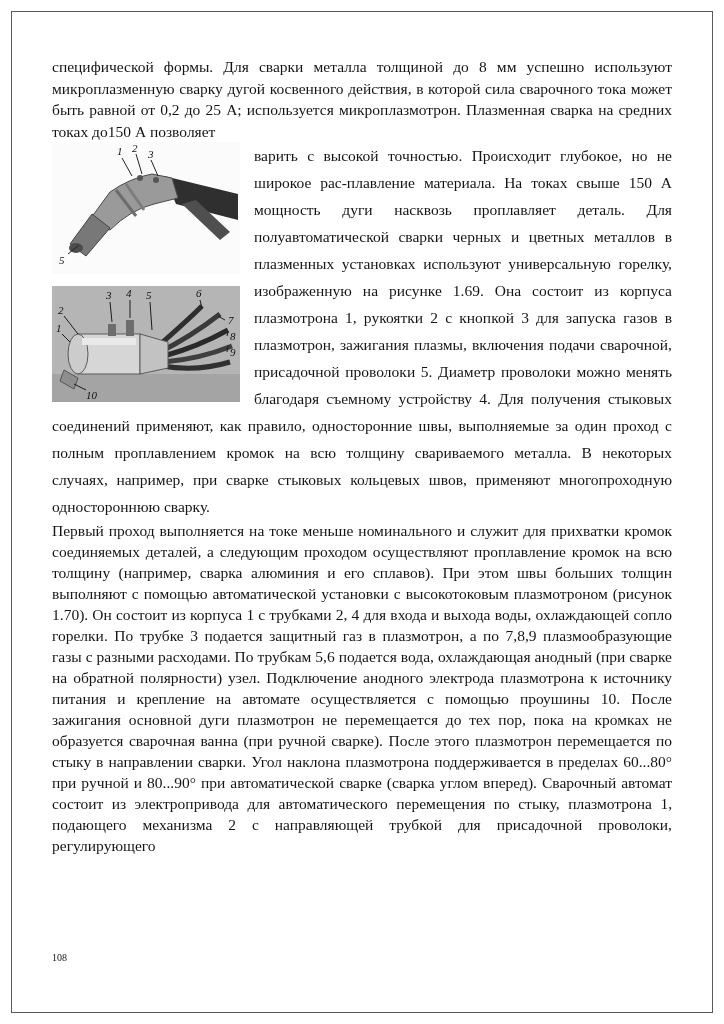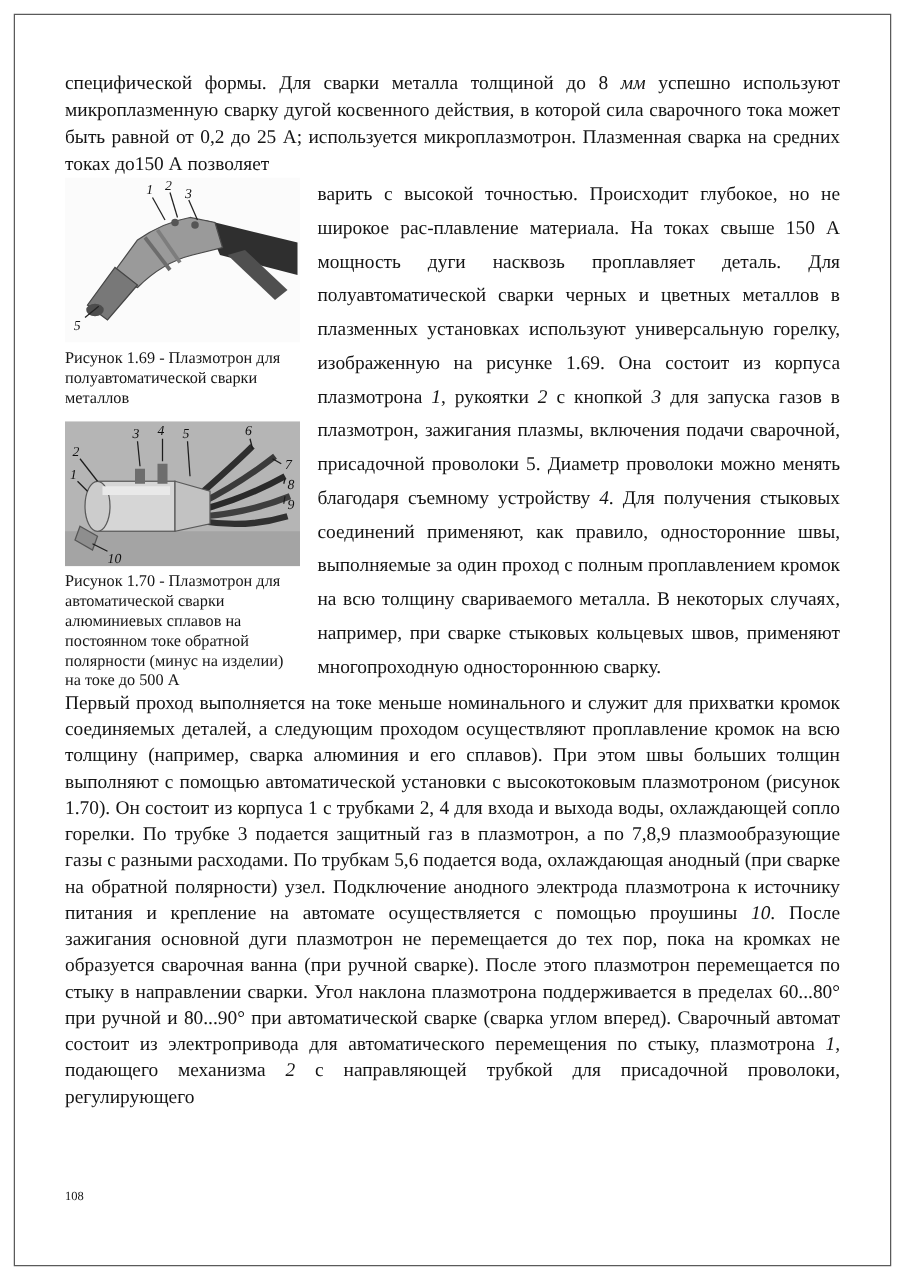--- a/index.html
+++ b/index.html
@@ -31,21 +31,21 @@
     width: 620px;
   }
   p { margin: 0; }
   .para {
     font-size: 15.5px;
     text-align: justify;
   }
   .para-intro { line-height: 21.5px; }
   .para-wrap  { line-height: 27px; }
   .para-body  { line-height: 21px; clear: left; }
-  .it { font-style: italic; }
+  .it { }
   .fig-float {
     float: left;
     width: 188px;
     margin-right: 14px;
   }
   .figure { width: 188px; }
   .figure + .figure { margin-top: 12px; }
   .fig-photo {
     display: block;
     border: 0;
@@ -104,21 +104,20 @@
             <line x1="70" y1="16" x2="80" y2="34"></line>
             <line x1="84" y1="12" x2="90" y2="32"></line>
             <line x1="99" y1="18" x2="106" y2="34"></line>
             <line x1="16" y1="112" x2="27" y2="103"></line>
           </g>
           <text class="fig-num" x="65" y="13">1</text>
           <text class="fig-num" x="80" y="10">2</text>
           <text class="fig-num" x="96" y="16">3</text>
           <text class="fig-num" x="7" y="122">5</text>
         </svg>
-        <p class="fig-caption">Рисунок 1.69 - Плазмотрон для полуавтоматической сварки металлов</p>
       </div>
 
       <div class="figure fig170">
         <svg class="fig-photo" width="188" height="116" viewBox="0 0 188 116" xmlns="http://www.w3.org/2000/svg">
           <rect width="188" height="116" fill="#b5b5b5"></rect>
           <rect y="88" width="188" height="28" fill="#a4a4a4"></rect>
           <g fill="none">
             <path d="M104,62 C120,48 136,34 150,20" stroke="#2e2e2e" stroke-width="5"></path>
             <path d="M108,66 C128,56 150,42 168,28" stroke="#3a3a3a" stroke-width="5"></path>
             <path d="M112,70 C134,64 158,54 176,44" stroke="#2a2a2a" stroke-width="5"></path>
@@ -150,21 +149,20 @@
           <text class="fig-num" x="6" y="28">2</text>
           <text class="fig-num" x="54" y="13">3</text>
           <text class="fig-num" x="74" y="11">4</text>
           <text class="fig-num" x="94" y="13">5</text>
           <text class="fig-num" x="144" y="11">6</text>
           <text class="fig-num" x="176" y="38">7</text>
           <text class="fig-num" x="178" y="54">8</text>
           <text class="fig-num" x="178" y="70">9</text>
           <text class="fig-num" x="34" y="113">10</text>
         </svg>
-        <p class="fig-caption">Рисунок 1.70 - Плазмотрон для автоматической сварки алюминиевых  сплавов на постоянном токе обратной полярности (минус на изделии) на токе до 500 А</p>
       </div>
 
     </div>
 
     <p class="para para-wrap"><span>варить с высокой точностью. Происходит глубокое, но не широкое рас-плавление материала. На токах свыше 150 А мощность дуги насквозь проплавляет деталь. Для полуавтоматической сварки черных и цветных металлов в плазменных установках используют универсальную горелку, изображенную на рисунке 1.69. Она состоит из корпуса плазмотрона </span><span class="it">1</span><span>, рукоятки </span><span class="it">2</span><span> с кнопкой </span><span class="it">3</span><span> для запуска газов в плазмотрон, зажигания плазмы, включения подачи сварочной, присадочной проволоки 5. Диаметр проволоки можно менять благодаря съемному устройству </span><span class="it">4</span><span>. Для получения стыковых соединений применяют, как правило, односторонние швы, выполняемые за один проход с полным проплавлением кромок на всю толщину свариваемого металла. В некоторых случаях, например, при сварке стыковых кольцевых швов, применяют многопроходную одностороннюю сварку.</span></p>
 
     <p class="para para-body"><span>Первый проход выполняется на токе меньше номинального и служит для прихватки кромок соединяемых деталей, а следующим проходом осуществляют проплавление кромок на всю толщину (например, сварка алюминия и его сплавов). При этом швы больших толщин выполняют с помощью автоматической установки с высокотоковым плазмотроном (рисунок 1.70). Он состоит из корпуса 1 с трубками 2, 4 для входа и выхода воды, охлаждающей сопло горелки. По трубке 3 подается защитный газ в плазмотрон, а по 7,8,9  плазмообразующие газы с разными расходами. По трубкам 5,6 подается вода, охлаждающая анодный (при сварке на обратной полярности) узел. Подключение анодного электрода плазмотрона к источнику питания и крепление на автомате осуществляется с помощью проушины </span><span class="it">10</span><span>. После зажигания основной дуги плазмотрон не перемещается до тех пор, пока на кромках не образуется сварочная ванна (при ручной сварке). После этого плазмотрон перемещается по стыку в направлении сварки. Угол наклона плазмотрона поддерживается в пределах 60...80° при ручной и 80...90° при автоматической сварке (сварка углом вперед). Сварочный автомат состоит из электропривода для автоматического перемещения по стыку, плазмотрона </span><span class="it">1,</span><span> подающего механизма </span><span class="it">2</span><span> с направляющей трубкой для присадочной проволоки, регулирующего</span></p>
 
   </div>
 

